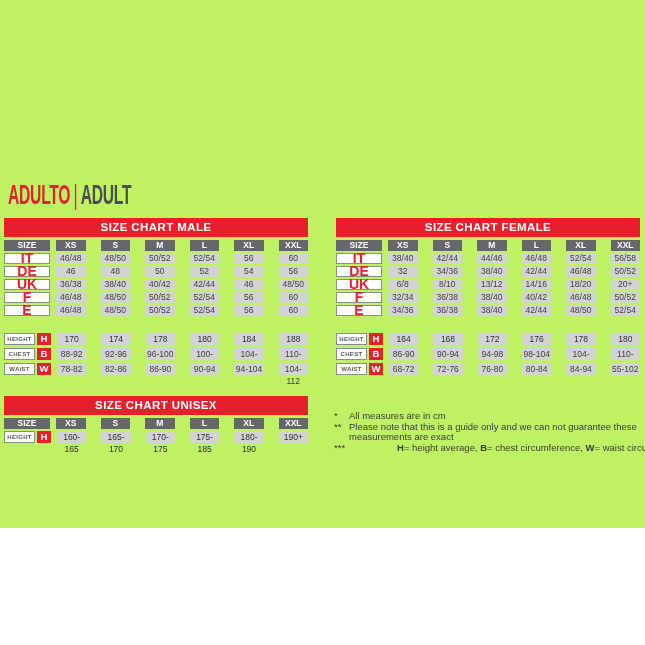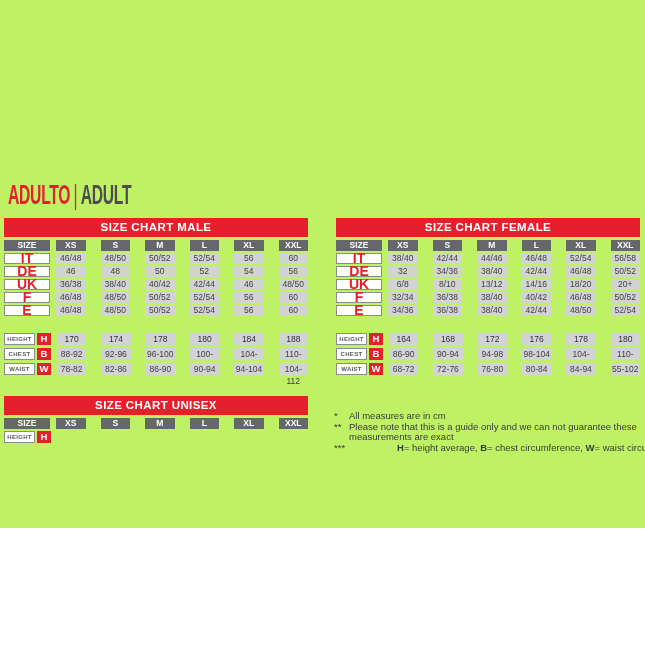--- a/index.html
+++ b/index.html
@@ -345,20 +345,28 @@
           <div class="hcell dcell">XL</div>
           <div class="hcell dcell">XXL</div>
         </div>
       </div>
     <div class="body">
         <div class="row mrow">
           <div class="label-col">
             <div class="measure-box">HEIGHT</div>
             <div class="badge">H</div>
           </div>
+          <div class="data-area">
+            <div class="cell dcell bold">160-165</div>
+            <div class="cell dcell bold">165-170</div>
+            <div class="cell dcell bold">170-175</div>
+            <div class="cell dcell bold">175-185</div>
+            <div class="cell dcell bold">180-190</div>
+            <div class="cell dcell bold">190+</div>
+          </div>
         </div>
       </div>
   </section>
 
   <aside class="footnotes">
       <div class="fn-item">
         <span class="fn-marker">*</span>
         <span class="fn-text"><span>All measures are in cm</span></span>
       </div>
       <div class="fn-item">

